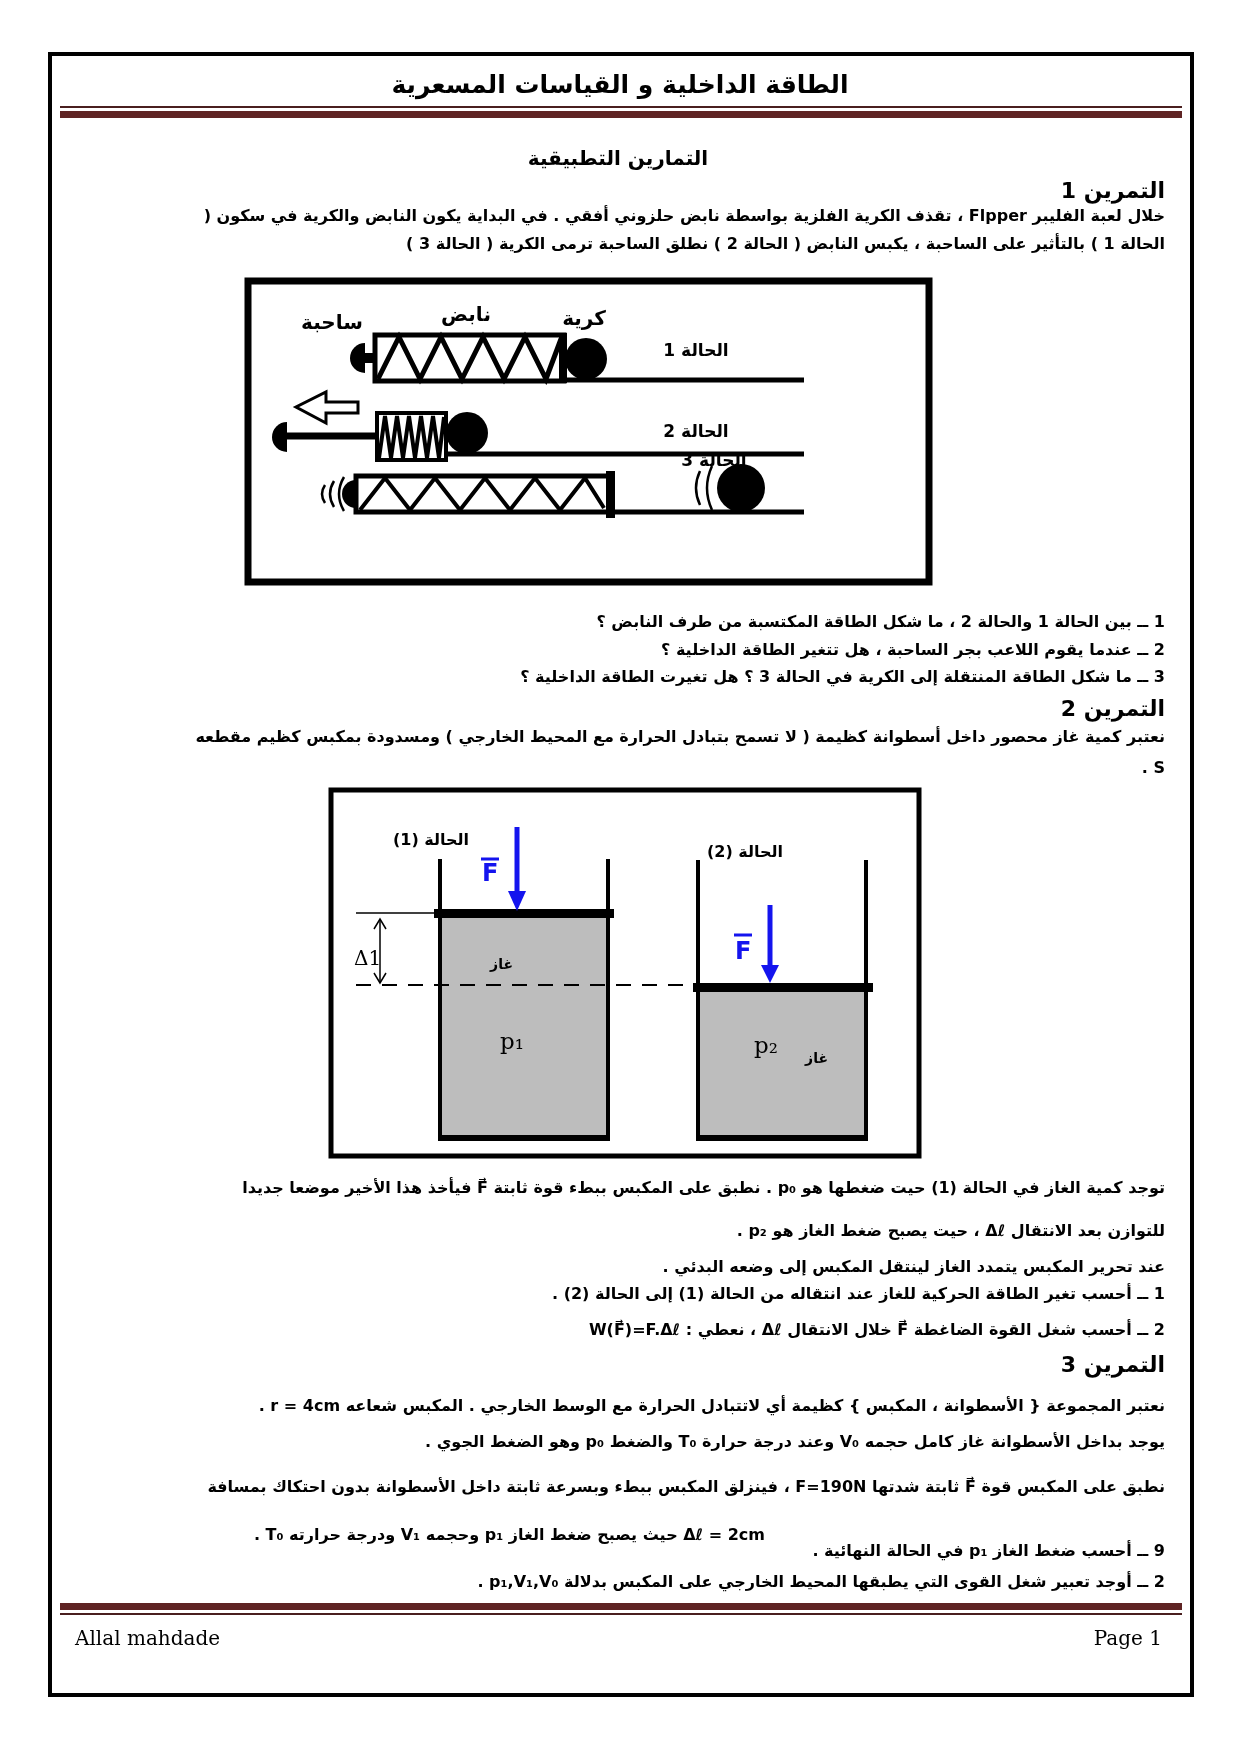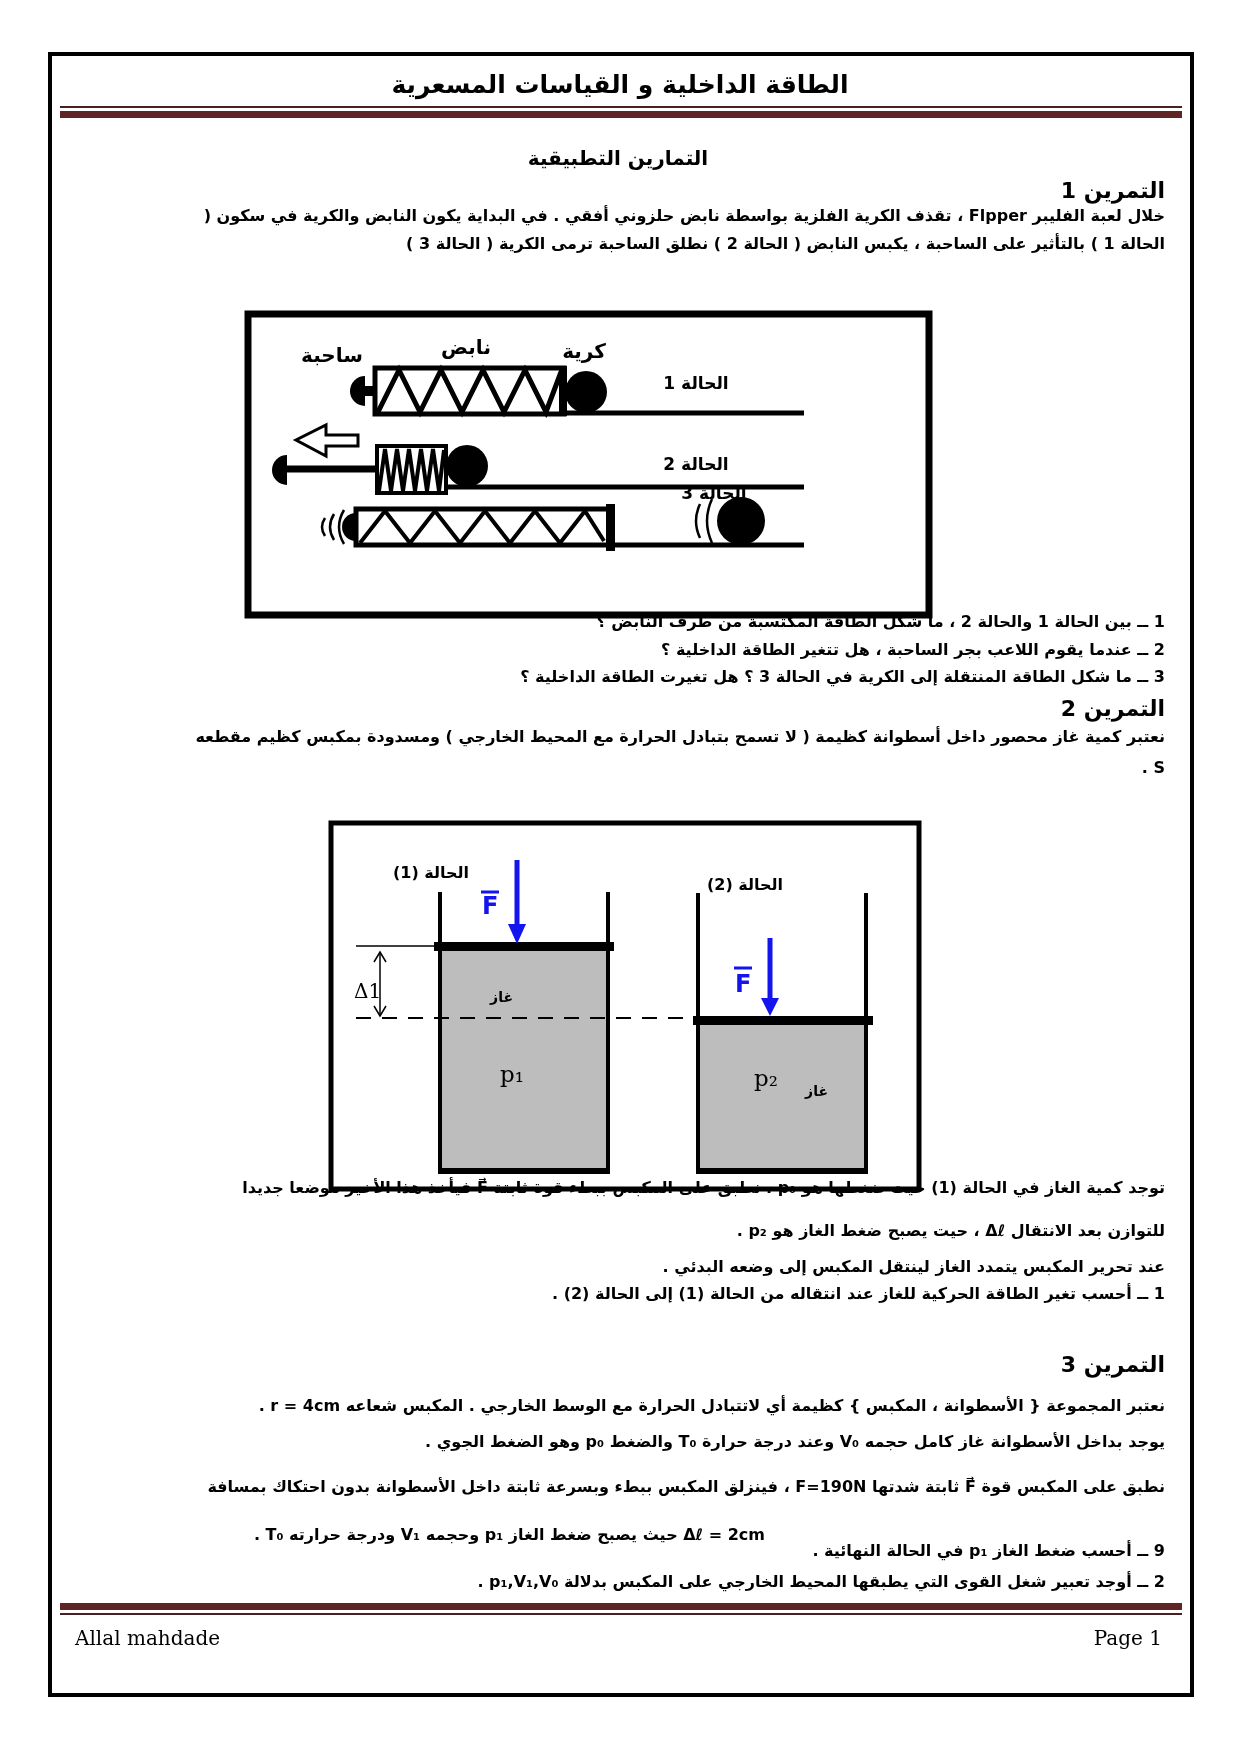--- a/index.html
+++ b/index.html
@@ -10,21 +10,21 @@
          font-size:25px;font-weight:bold;}
   .rule{position:absolute;left:60px;right:58px;}
   .r-thin{height:2px;background:#4a1f1f;}
   .r-thick{height:7px;background:#5f2424;}
   .subtitle{position:absolute;top:146px;left:0;right:4px;text-align:center;direction:rtl;
             font-size:20px;font-weight:bold;}
   .line{position:absolute;left:75px;right:75px;direction:rtl;text-align:right;
         font-size:16px;font-weight:bold;white-space:nowrap;}
   .hd{font-size:22px;}
   .indent{padding-right:400px;margin-top:15px;}
-  .diagram{position:absolute;margin-top:33px;}
+  .diagram{position:absolute;}
   .footer-text{position:absolute;top:1626px;font-family:"DejaVu Serif",serif;font-size:20px;}
   svg text{font-family:"DejaVu Sans",sans-serif;}
   svg .ar{direction:rtl;font-weight:bold;}
   svg .math{font-family:"DejaVu Serif",serif;}
 </style>
 </head>
 <body>
 
 <div class="page">
   <div class="frame"></div>
@@ -137,20 +137,21 @@
         <text class="math" x="438" y="266" font-size="23" text-anchor="middle">p₂</text>
         <text class="ar" x="500" y="276" font-size="14">غاز</text>
       </g>
     </svg>
   </div>
 
   <div class="line" style="top:1178px">توجد كمية الغاز في الحالة (1) حيت ضغطها هو p₀ . نطبق على المكبس ببطء قوة ثابتة F⃗ فيأخذ هذا الأخير موضعا جديدا</div>
   <div class="line" style="top:1221px">للتوازن بعد الانتقال Δℓ ، حيت يصبح ضغط الغاز هو p₂ .</div>
   <div class="line" style="top:1257px">عند تحرير المكبس يتمدد الغاز لينتقل المكبس إلى وضعه البدئي .</div>
   <div class="line" style="top:1284px">1 ــ أحسب تغير الطاقة الحركية للغاز عند انتقاله من الحالة (1) إلى الحالة (2) .</div>
+  <div class="line" style="top:1320px">2 ــ أحسب شغل القوة الضاغطة F⃗ خلال الانتقال Δℓ ، نعطي : W(F⃗)=F.Δℓ</div>
 
   <div class="line hd" style="top:1352px">التمرين 3</div>
   <div class="line" style="top:1396px">نعتبر المجموعة { الأسطوانة ، المكبس } كظيمة أي لاتتبادل الحرارة مع الوسط الخارجي . المكبس شعاعه r = 4cm .</div>
   <div class="line" style="top:1432px">يوجد بداخل الأسطوانة غاز كامل حجمه V₀ وعند درجة حرارة T₀ والضغط p₀ وهو الضغط الجوي .</div>
   <div class="line" style="top:1477px">نطبق على المكبس قوة F⃗ ثابتة شدتها F=190N ، فينزلق المكبس ببطء وبسرعة ثابتة داخل الأسطوانة بدون احتكاك بمسافة</div>
   <div class="line indent" style="top:1510px">Δℓ = 2cm حيث يصبح ضغط الغاز p₁ وحجمه V₁ ودرجة حرارته T₀ .</div>
   <div class="line" style="top:1541px">9 ــ أحسب ضغط الغاز p₁ في الحالة النهائية .</div>
   <div class="line" style="top:1572px">2 ــ أوجد تعبير شغل القوى التي يطبقها المحيط الخارجي على المكبس بدلالة p₁,V₁,V₀ .</div>
 
   <div class="rule r-thick" style="top:1603px"></div>

